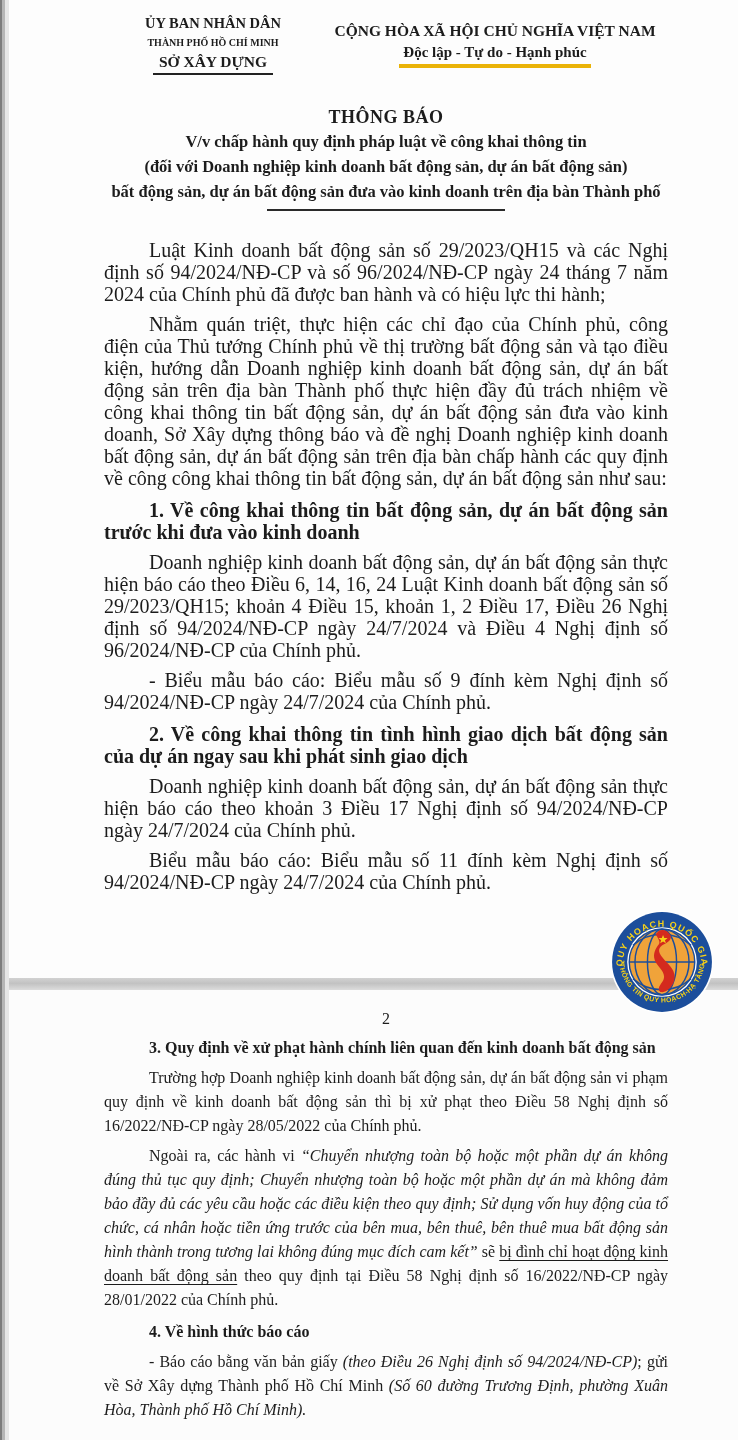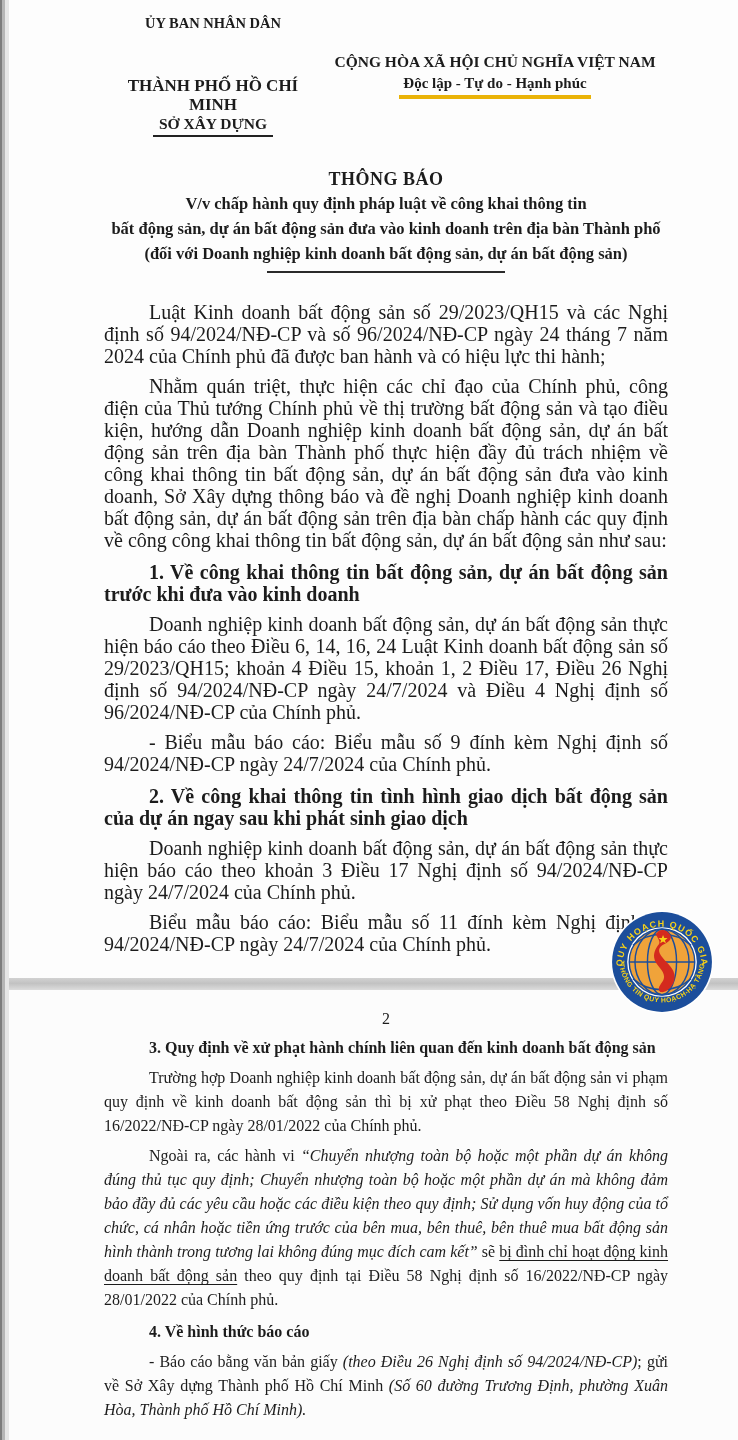--- a/index.html
+++ b/index.html
@@ -15,21 +15,21 @@
     background: linear-gradient(90deg, #7c7c7c 0 2px, #b5b5b5 2px 5px, #e6e6e6 5px 9px);
   }
   .page { position: relative; box-sizing: border-box; background: #fdfdfd; overflow: hidden; }
   .page-1 { height: 978px; padding: 14px 70px 0 104px; }
   .page-break { height: 12px; background: linear-gradient(180deg, #d2d2d2, #c2c2c2 45%, #dcdcdc); }
   .page-2 { height: 450px; padding: 20px 70px 0 104px; background: #fcfcfc; }
 
   
   .hdr { display: flex; align-items: center; }
   .hdr-left { width: 218px; text-align: center; font-weight: bold; font-size: 14.5px; line-height: 19px; }
-  .hdr-left .org { font-size: 17px; margin-top: 43px; }
+  .hdr-left .org { font-size: 10px; }
   .hdr-left .dept { display: inline-block; font-size: 15.5px; border-bottom: 2px solid #222; padding: 0 6px 2px; }
   .hdr-right { flex: 1; text-align: center; font-weight: bold; }
   .hdr-right .nation { font-size: 15.5px; line-height: 20px; }
   .hdr-right .motto { display: inline-block; font-size: 15px; line-height: 22px; border-bottom: 4px solid #eab308; padding: 0 4px 1px; }
 
   .no-row { display: flex; justify-content: space-between; align-items: baseline; margin-top: 10px; font-size: 16px; }
   .doc-no { white-space: nowrap; }
   .doc-no .num { font-size: 17px; letter-spacing: 1px; padding: 0 10px 0 6px; }
   .dateline { font-style: italic; white-space: nowrap; }
   .dateline .upright { font-style: normal; font-size: 14.5px; padding: 0 3px; }
@@ -73,22 +73,22 @@
       <div class="hdr-right">
         <div class="nation">CỘNG HÒA XÃ HỘI CHỦ NGHĨA VIỆT NAM</div>
         <div><span class="motto">Độc lập - Tự do - Hạnh phúc</span></div>
       </div>
     </div>
 
 
     <div class="title-block">
       <div class="title-main">THÔNG BÁO</div>
       <div class="title-sub">V/v chấp hành quy định pháp luật về công khai thông tin</div>
+      <div class="title-sub">(đối với Doanh nghiệp kinh doanh bất động sản, dự án bất động sản)</div>
       <div class="title-sub">bất động sản, dự án bất động sản đưa vào kinh doanh trên địa bàn Thành phố</div>
-      <div class="title-sub">(đối với Doanh nghiệp kinh doanh bất động sản, dự án bất động sản)</div>
       <div class="title-rule"></div>
     </div>
 
     <p class="par first-par">Luật Kinh doanh bất động sản số 29/2023/QH15 và các Nghị định số 94/2024/NĐ-CP và số 96/2024/NĐ-CP ngày 24 tháng 7 năm 2024 của Chính phủ đã được ban hành và có hiệu lực thi hành;</p>
     <p class="par">Nhằm quán triệt, thực hiện các chỉ đạo của Chính phủ, công điện của Thủ tướng Chính phủ về thị trường bất động sản và tạo điều kiện, hướng dẫn Doanh nghiệp kinh doanh bất động sản, dự án bất động sản trên địa bàn Thành phố thực hiện đầy đủ trách nhiệm về công khai thông tin bất động sản, dự án bất động sản đưa vào kinh doanh, Sở Xây dựng thông báo và đề nghị Doanh nghiệp kinh doanh bất động sản, dự án bất động sản trên địa bàn chấp hành các quy định về công công khai thông tin bất động sản, dự án bất động sản như sau:</p>
 
     <p class="sec-h">1. Về công khai thông tin bất động sản, dự án bất động sản trước khi đưa vào kinh doanh</p>
     <p class="par">Doanh nghiệp kinh doanh bất động sản, dự án bất động sản thực hiện báo cáo theo Điều 6, 14, 16, 24 Luật Kinh doanh bất động sản số 29/2023/QH15; khoản 4 Điều 15, khoản 1, 2 Điều 17, Điều 26 Nghị định số 94/2024/NĐ-CP ngày 24/7/2024 và Điều 4 Nghị định số 96/2024/NĐ-CP của Chính phủ.</p>
     <p class="par">- Biểu mẫu báo cáo: Biểu mẫu số 9 đính kèm Nghị định số 94/2024/NĐ-CP ngày 24/7/2024 của Chính phủ.</p>
 
@@ -96,21 +96,21 @@
     <p class="par">Doanh nghiệp kinh doanh bất động sản, dự án bất động sản thực hiện báo cáo theo khoản 3 Điều 17 Nghị định số 94/2024/NĐ-CP ngày 24/7/2024 của Chính phủ.</p>
     <p class="par">Biểu mẫu báo cáo: Biểu mẫu số 11 đính kèm Nghị định số 94/2024/NĐ-CP ngày 24/7/2024 của Chính phủ.</p>
   </div>
 
   <div class="page-break"></div>
 
   <div class="page page-2 p2">
     <div class="pagenum">2</div>
 
     <p class="sec-h">3. Quy định về xử phạt hành chính liên quan đến kinh doanh bất động sản</p>
-    <p class="par">Trường hợp Doanh nghiệp kinh doanh bất động sản, dự án bất động sản vi phạm quy định về kinh doanh bất động sản thì bị xử phạt theo Điều 58 Nghị định số 16/2022/NĐ-CP ngày 28/01/2022 của Chính phủ.</p>
+    <p class="par">Trường hợp Doanh nghiệp kinh doanh bất động sản, dự án bất động sản vi phạm quy định về kinh doanh bất động sản thì bị xử phạt theo Điều 58 Nghị định số 16/2022/NĐ-CP ngày 28/05/2022 của Chính phủ.</p>
     <p class="par"><span>Ngoài ra, các hành vi </span><span class="italic">“Chuyển nhượng toàn bộ hoặc một phần dự án không đúng thủ tục quy định; Chuyển nhượng toàn bộ hoặc một phần dự án mà không đảm bảo đầy đủ các yêu cầu hoặc các điều kiện theo quy định; Sử dụng vốn huy động của tổ chức, cá nhân hoặc tiền ứng trước của bên mua, bên thuê, bên thuê mua bất động sản hình thành trong tương lai không đúng mục đích cam kết”</span><span> sẽ </span><span class="uline">bị đình chỉ hoạt động kinh doanh bất động sản</span><span> theo quy định tại Điều 58 Nghị định số 16/2022/NĐ-CP ngày 28/01/2022 của Chính phủ.</span></p>
 
     <p class="sec-h">4. Về hình thức báo cáo</p>
     <p class="par"><span>- Báo cáo bằng văn bản giấy </span><span class="italic">(theo Điều 26 Nghị định số 94/2024/NĐ-CP)</span><span>; gửi về Sở Xây dựng Thành phố Hồ Chí Minh </span><span class="italic">(Số 60 đường Trương Định, phường Xuân Hòa, Thành phố Hồ Chí Minh).</span></p>
   </div>
 
   <svg class="seal" viewBox="0 0 100 100" aria-hidden="true">
     <defs>
       <path id="arcTop" d="M 12,54 A 38,38 0 0 1 88,54" fill="none"></path>
       <path id="arcBot" d="M 9,48 A 41,41 0 0 0 91,48" fill="none"></path>

